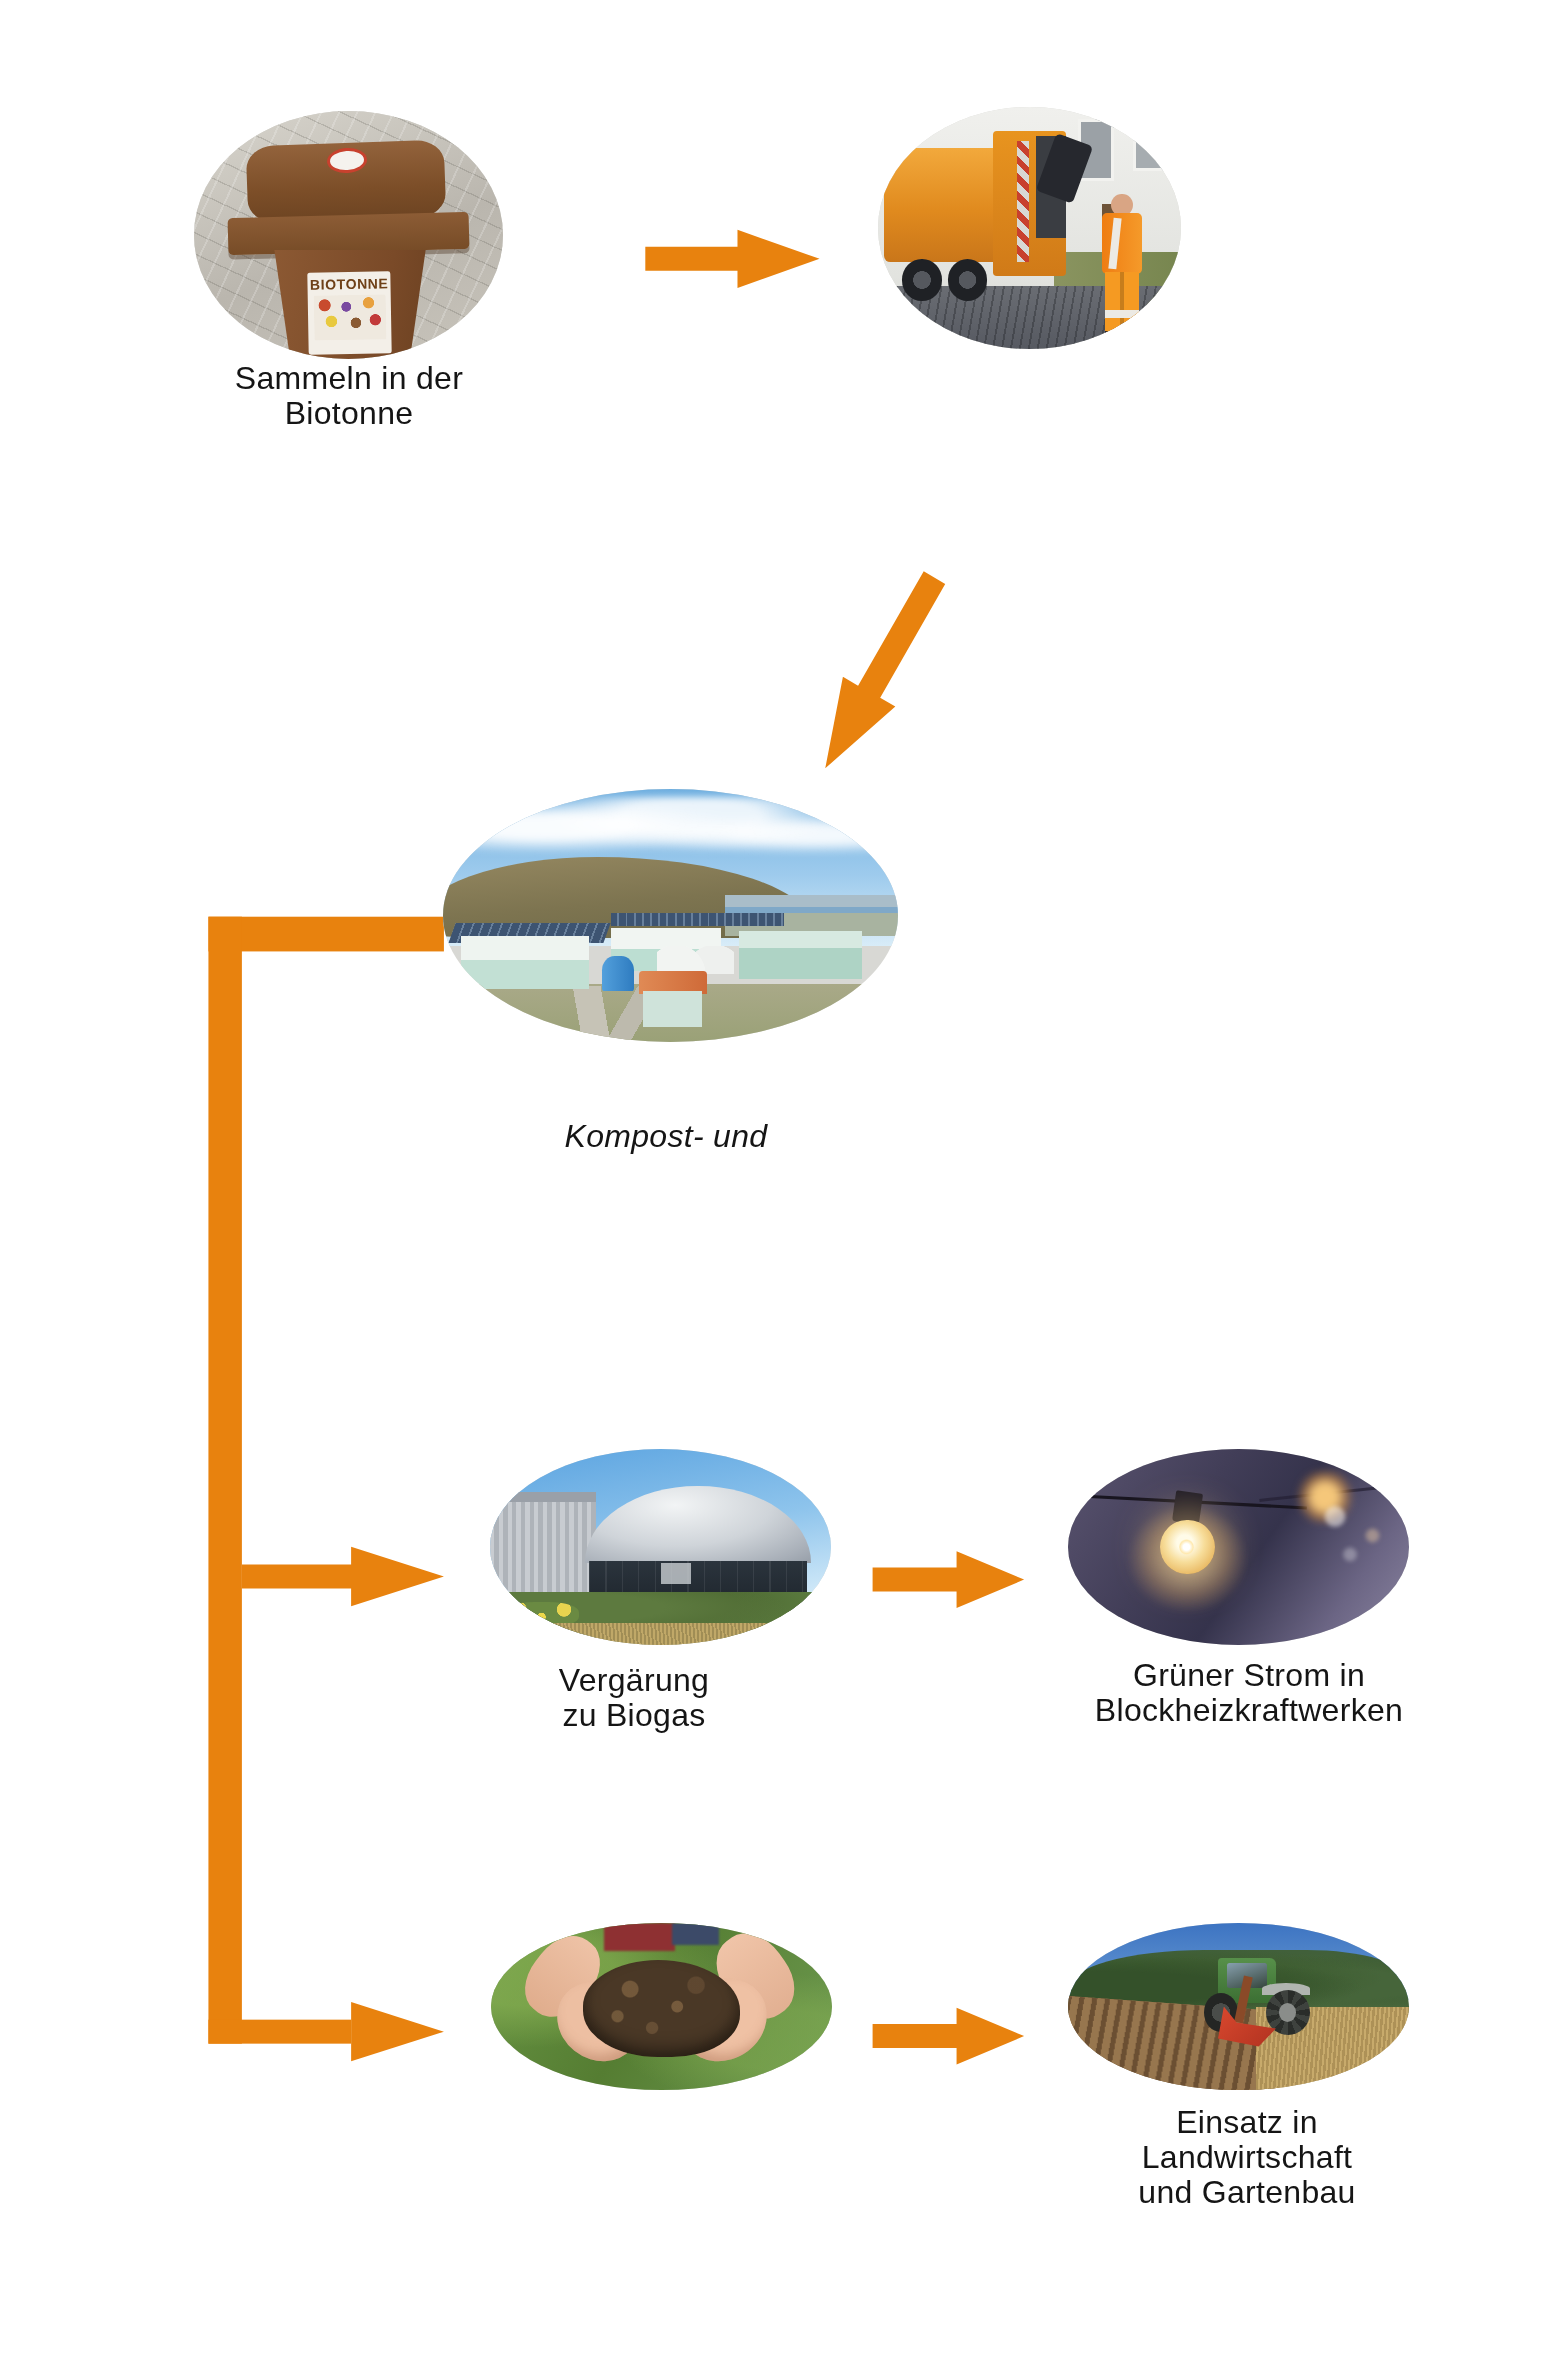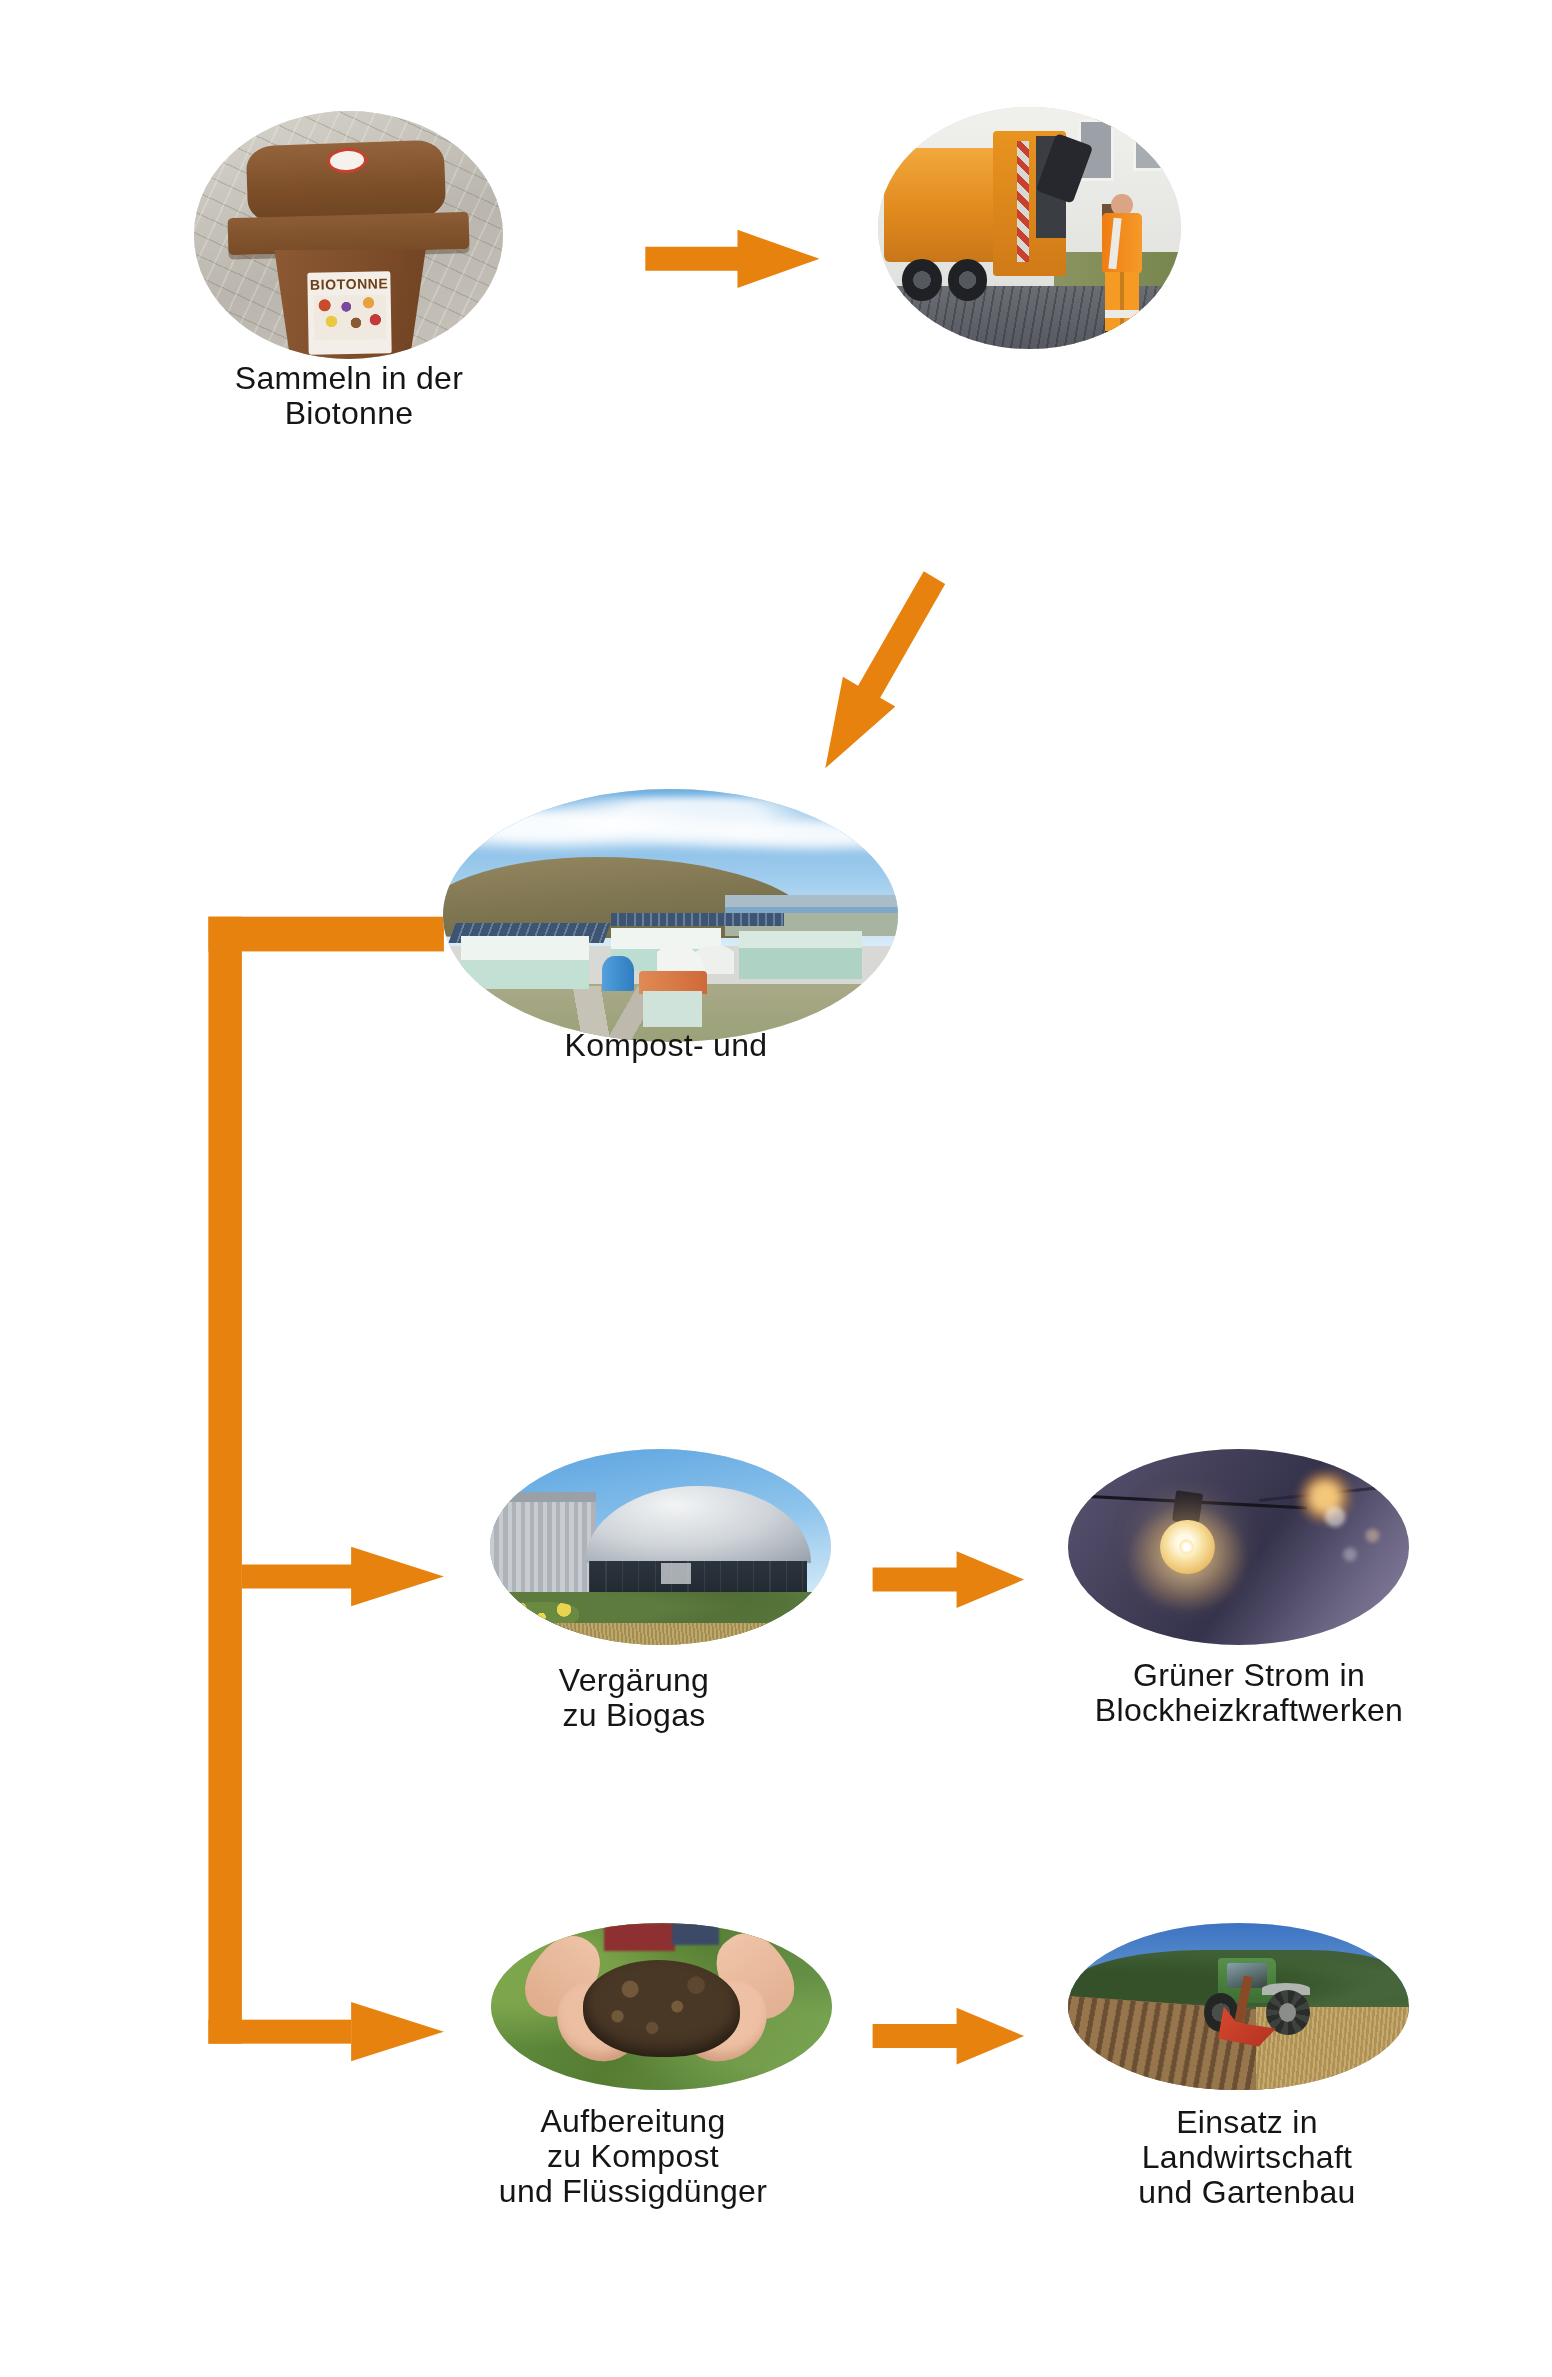--- a/index.html
+++ b/index.html
@@ -17,21 +17,21 @@
   
   .e1{left:194px;top:111px;width:309px;height:248px;}
   .e2{left:878px;top:107px;width:303px;height:242px;}
   .e3{left:443px;top:789px;width:455px;height:253px;}
   .e4{left:490px;top:1449px;width:341px;height:196px;}
   .e5{left:1068px;top:1449px;width:341px;height:196px;}
   .e6{left:491px;top:1923px;width:341px;height:167px;}
   .e7{left:1068px;top:1923px;width:341px;height:167px;}
   .c1{left:-30px;top:361px;}
   .c2{left:649px;top:357px;}
-  .c3{left:287px;top:1028px;}
+  .c3{left:287px;top:1119px;font-style:italic;}
   .c4{left:255px;top:1663px;}
   .c5{left:870px;top:1658px;}
   .c6{left:254px;top:2104px;}
   .c7{left:868px;top:2105px;}
 
   
   .pav{inset:0;background:
     repeating-linear-gradient(115deg,rgba(255,255,255,.20) 0 1.9px,rgba(0,0,0,0) 1.9px 16.4px),
     repeating-linear-gradient(25deg,rgba(90,88,80,.22) 0 1.3px,rgba(0,0,0,0) 1.3px 19px),
     linear-gradient(160deg,#d8d5cd,#bab6ae 55%,#c8c4bb);}
@@ -325,25 +325,20 @@
   <div class="photo e6">
     <div class="l grass6"></div>
     <div class="l sleeve"></div>
     <div class="l jeans"></div>
     <div class="l arm-l"></div>
     <div class="l arm-r"></div>
     <div class="l hand-l"></div>
     <div class="l hand-r"></div>
     <div class="l compost"></div>
   </div>
-  <div class="caption c6">
-    <div>Aufbereitung</div>
-    <div>zu Kompost</div>
-    <div>und Flüssigdünger</div>
-  </div>
 
   <div class="photo e7">
     <div class="l sky7"></div>
     <div class="l trees"></div>
     <div class="l field"></div>
     <div class="l dry"></div>
     <div class="l tcab"></div>
     <div class="l twin"></div>
     <div class="l fender"></div>
     <div class="l twheel-l"></div>

